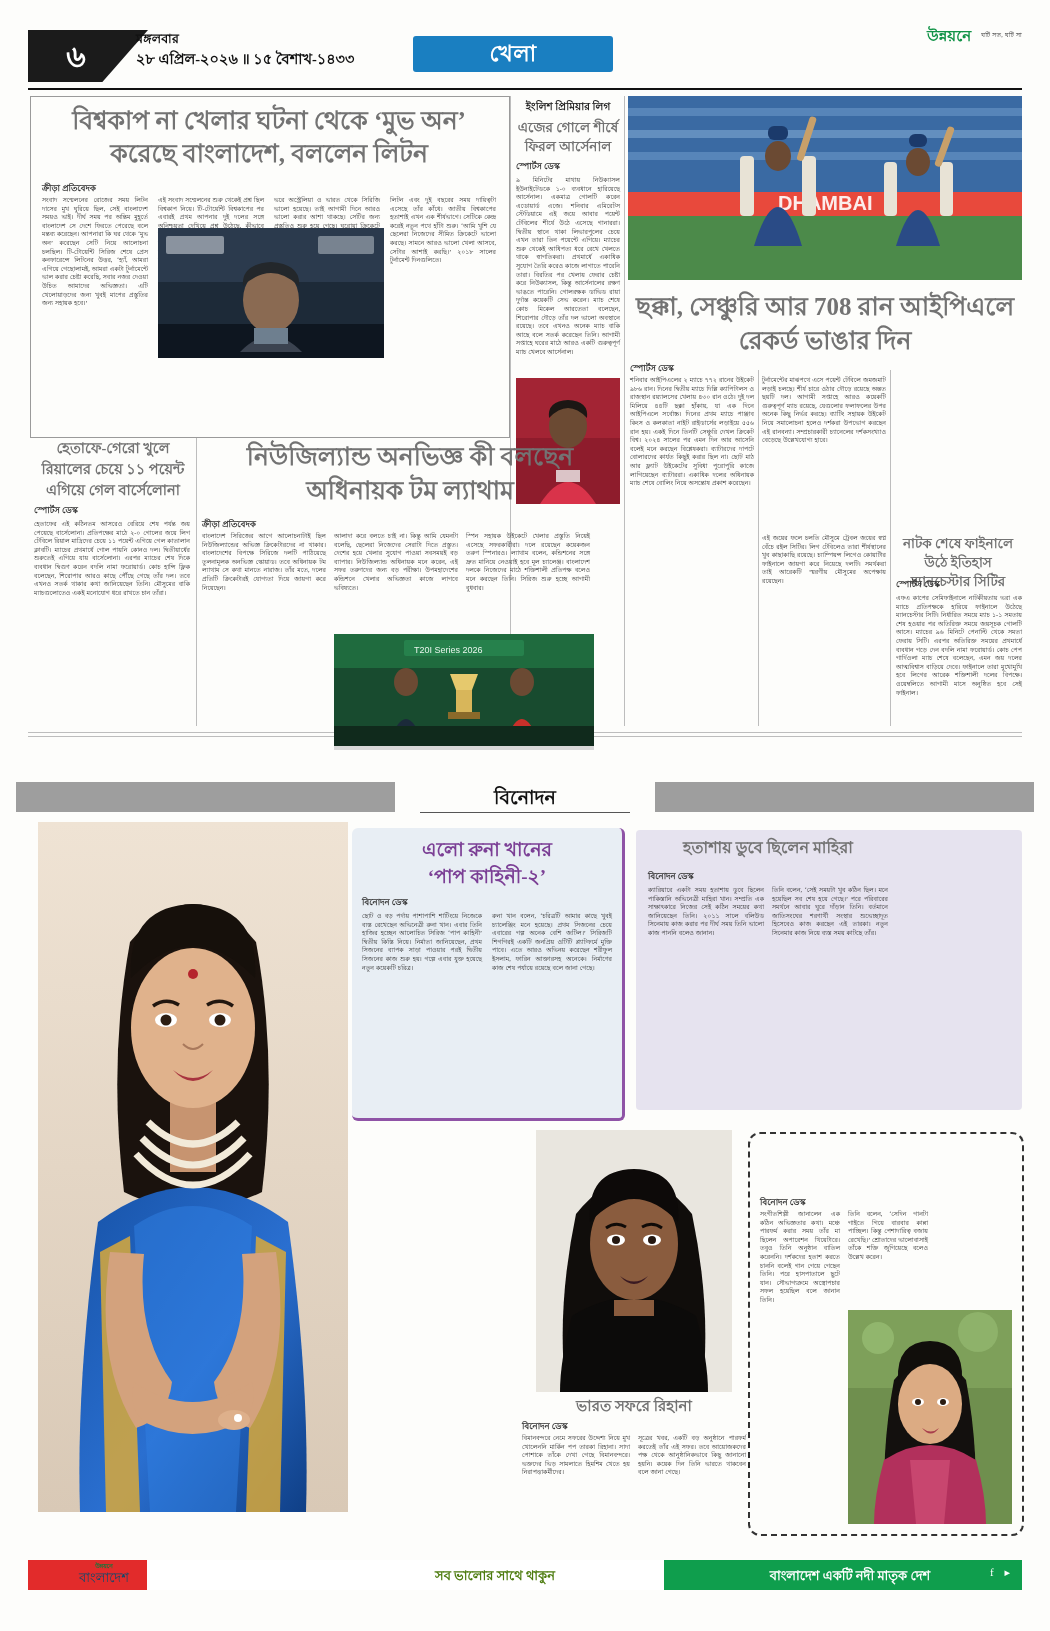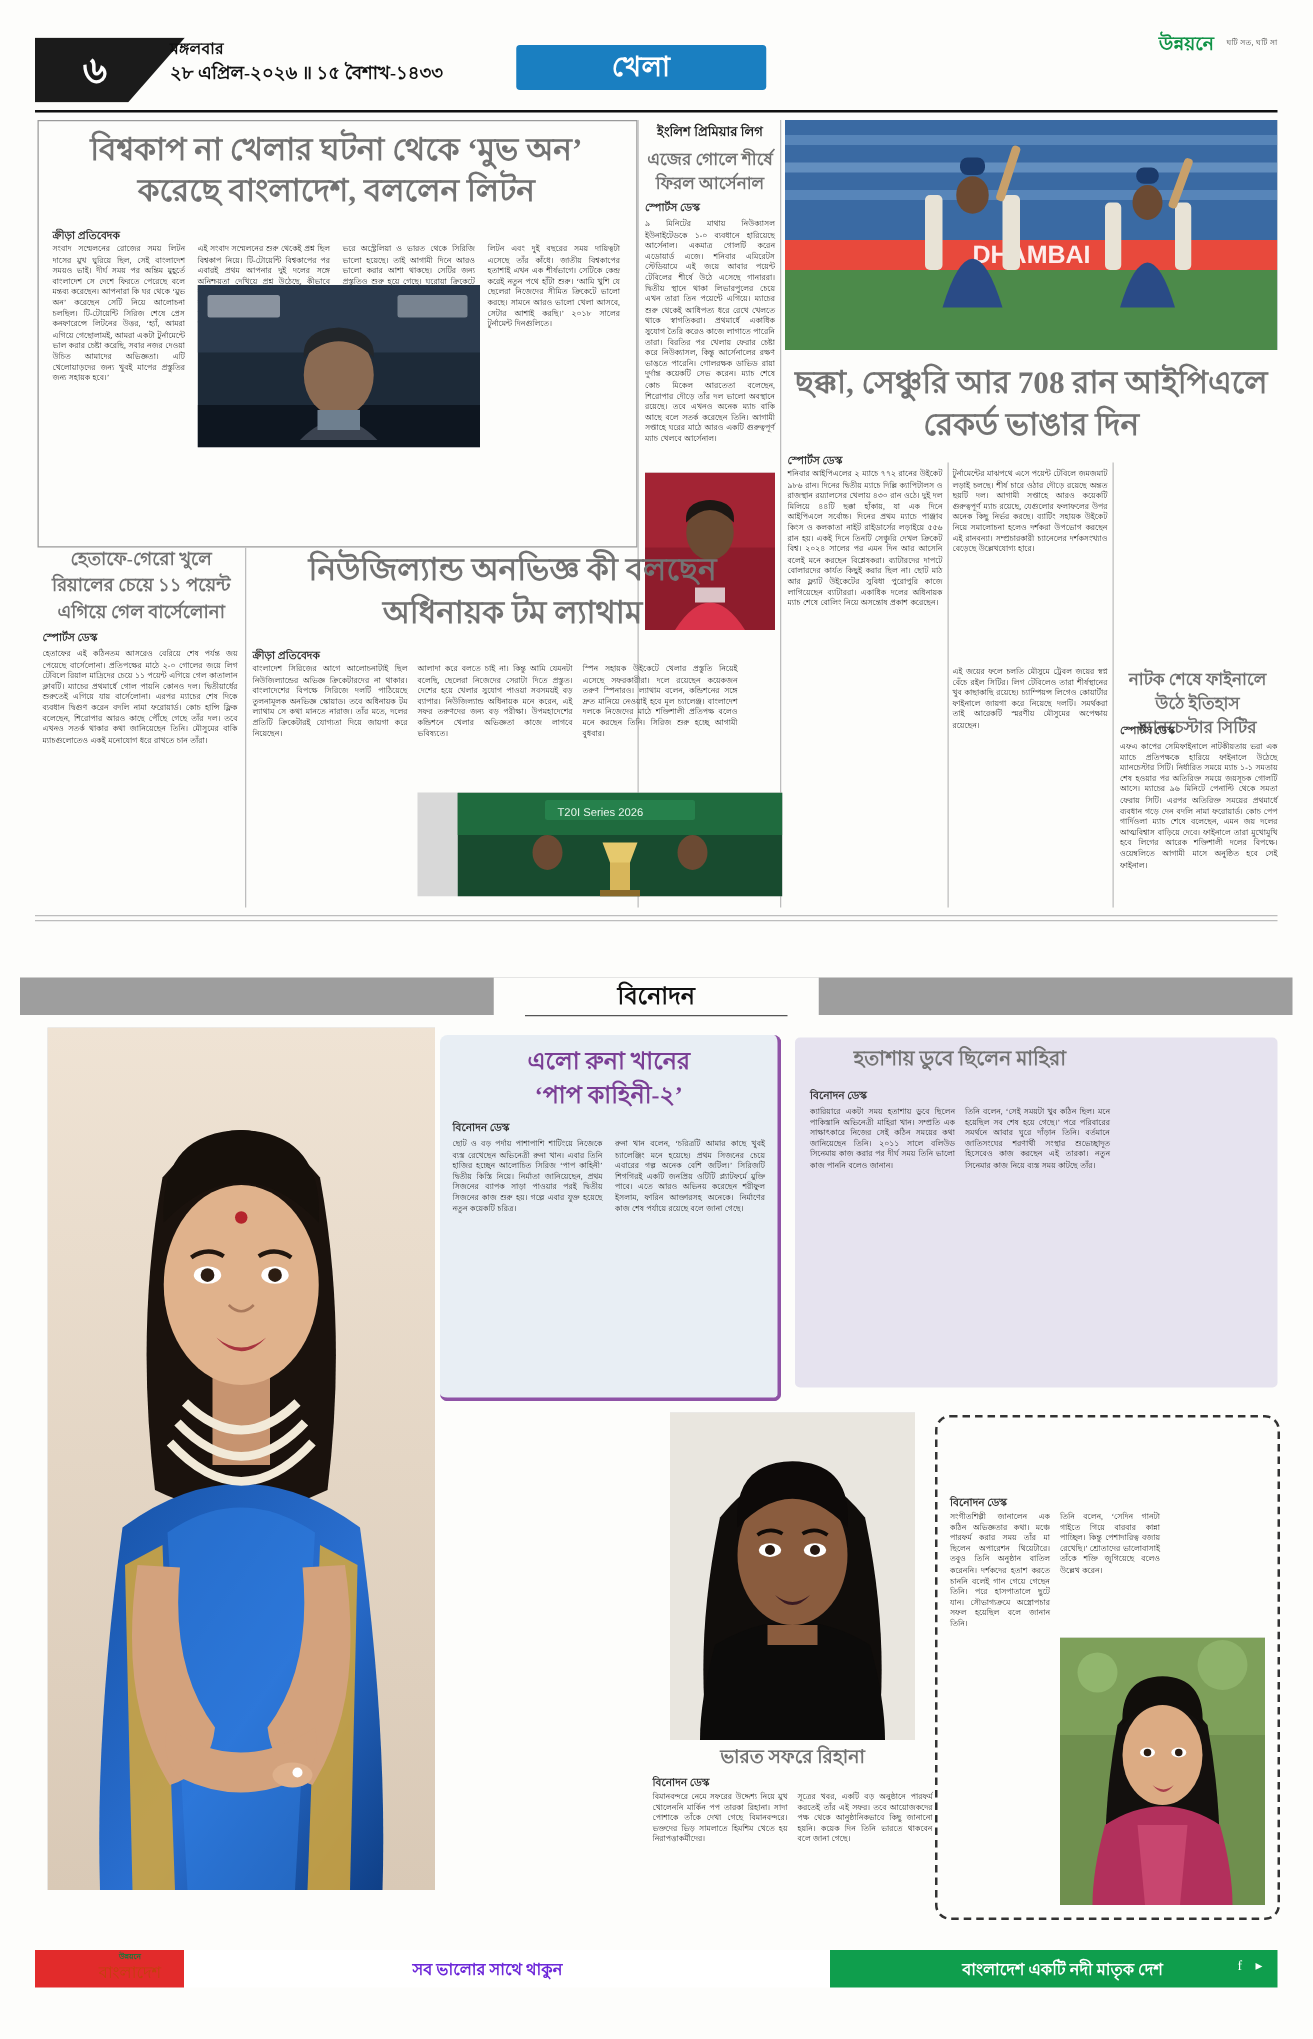--- a/index.html
+++ b/index.html
@@ -96,21 +96,21 @@
   .barhl{position:absolute;left:32px;top:438px;width:162px;font-size:14.5px;line-height:21px;}
   .barby{position:absolute;left:34px;top:504px;width:120px;}
   .barc{position:absolute;left:34px;top:520px;width:156px;height:204px;}
 
   
   .nzhl{position:absolute;left:200px;top:440px;width:420px;font-size:25px;line-height:34px;}
   .nzby{position:absolute;left:202px;top:518px;width:120px;}
   .nzc1{position:absolute;left:202px;top:532px;width:124px;height:192px;}
   .nzc2{position:absolute;left:334px;top:532px;width:124px;height:96px;}
   .nzc3{position:absolute;left:466px;top:532px;width:124px;height:192px;}
-  .nzimg{left:334px;top:634px;width:260px;height:83px;padding-left:32px;}
+  .nzimg{left:334px;top:634px;width:260px;height:116px;}
   .srimg{left:516px;top:378px;width:104px;height:126px;}
 
   
   .divband{position:absolute;left:16px;top:782px;width:1018px;height:30px;background:#9e9e9e;}
   .divwhite{position:absolute;left:395px;top:782px;width:260px;height:36px;background:#fdfdfb;}
   .divtext{
     position:absolute;left:395px;top:784px;width:260px;height:30px;
     text-align:center;font-size:19px;font-weight:bold;color:#111;line-height:28px;
   }
   .divline{position:absolute;left:420px;top:812px;width:210px;height:1px;background:#555;}
@@ -154,23 +154,23 @@
   .stage-by{position:absolute;left:760px;top:1196px;width:110px;}
   .stage-c1{position:absolute;left:760px;top:1210px;width:80px;height:310px;}
   .stage-c2{position:absolute;left:848px;top:1210px;width:80px;height:92px;}
   .stage-photo{left:848px;top:1310px;width:164px;height:214px;}
 
   
   .foot{position:absolute;left:28px;top:1560px;width:994px;height:30px;
         background:linear-gradient(90deg,#e22b2b 0%,#e22b2b 12%,#ffffff 12%,#ffffff 64%,#0f9e4d 64%,#0f9e4d 100%);}
   .foot-logo{position:absolute;left:44px;top:1563px;width:120px;text-align:center;}
   .foot-logo .fl1{font-size:6px;color:#0f7a3a;font-weight:bold;line-height:7px;}
-  .foot-logo .fl2{font-size:13px;font-weight:normal;color:#c2410c;line-height:15px;}
-  .foot-mid{position:absolute;left:330px;top:1566px;width:330px;
-            font-size:13px;font-weight:bold;color:#6d28d9;}
+  .foot-logo .fl2{font-size:13px;font-weight:normal;color:#0c4a6e;line-height:15px;}
+  .foot-mid{position:absolute;left:330px;top:1566px;width:330px;text-align:center;
+            font-size:13px;font-weight:bold;color:#4d7c0f;}
   .foot-right{position:absolute;left:700px;top:1566px;width:300px;text-align:center;
               font-size:13px;font-weight:bold;color:#fff;}
   .foot-icons{position:absolute;right:36px;top:1566px;font-size:11px;color:#fff;letter-spacing:4px;}
 </style>
 </head>
 <body>
 
 <div class="page">
 
   <div class="masthead">

